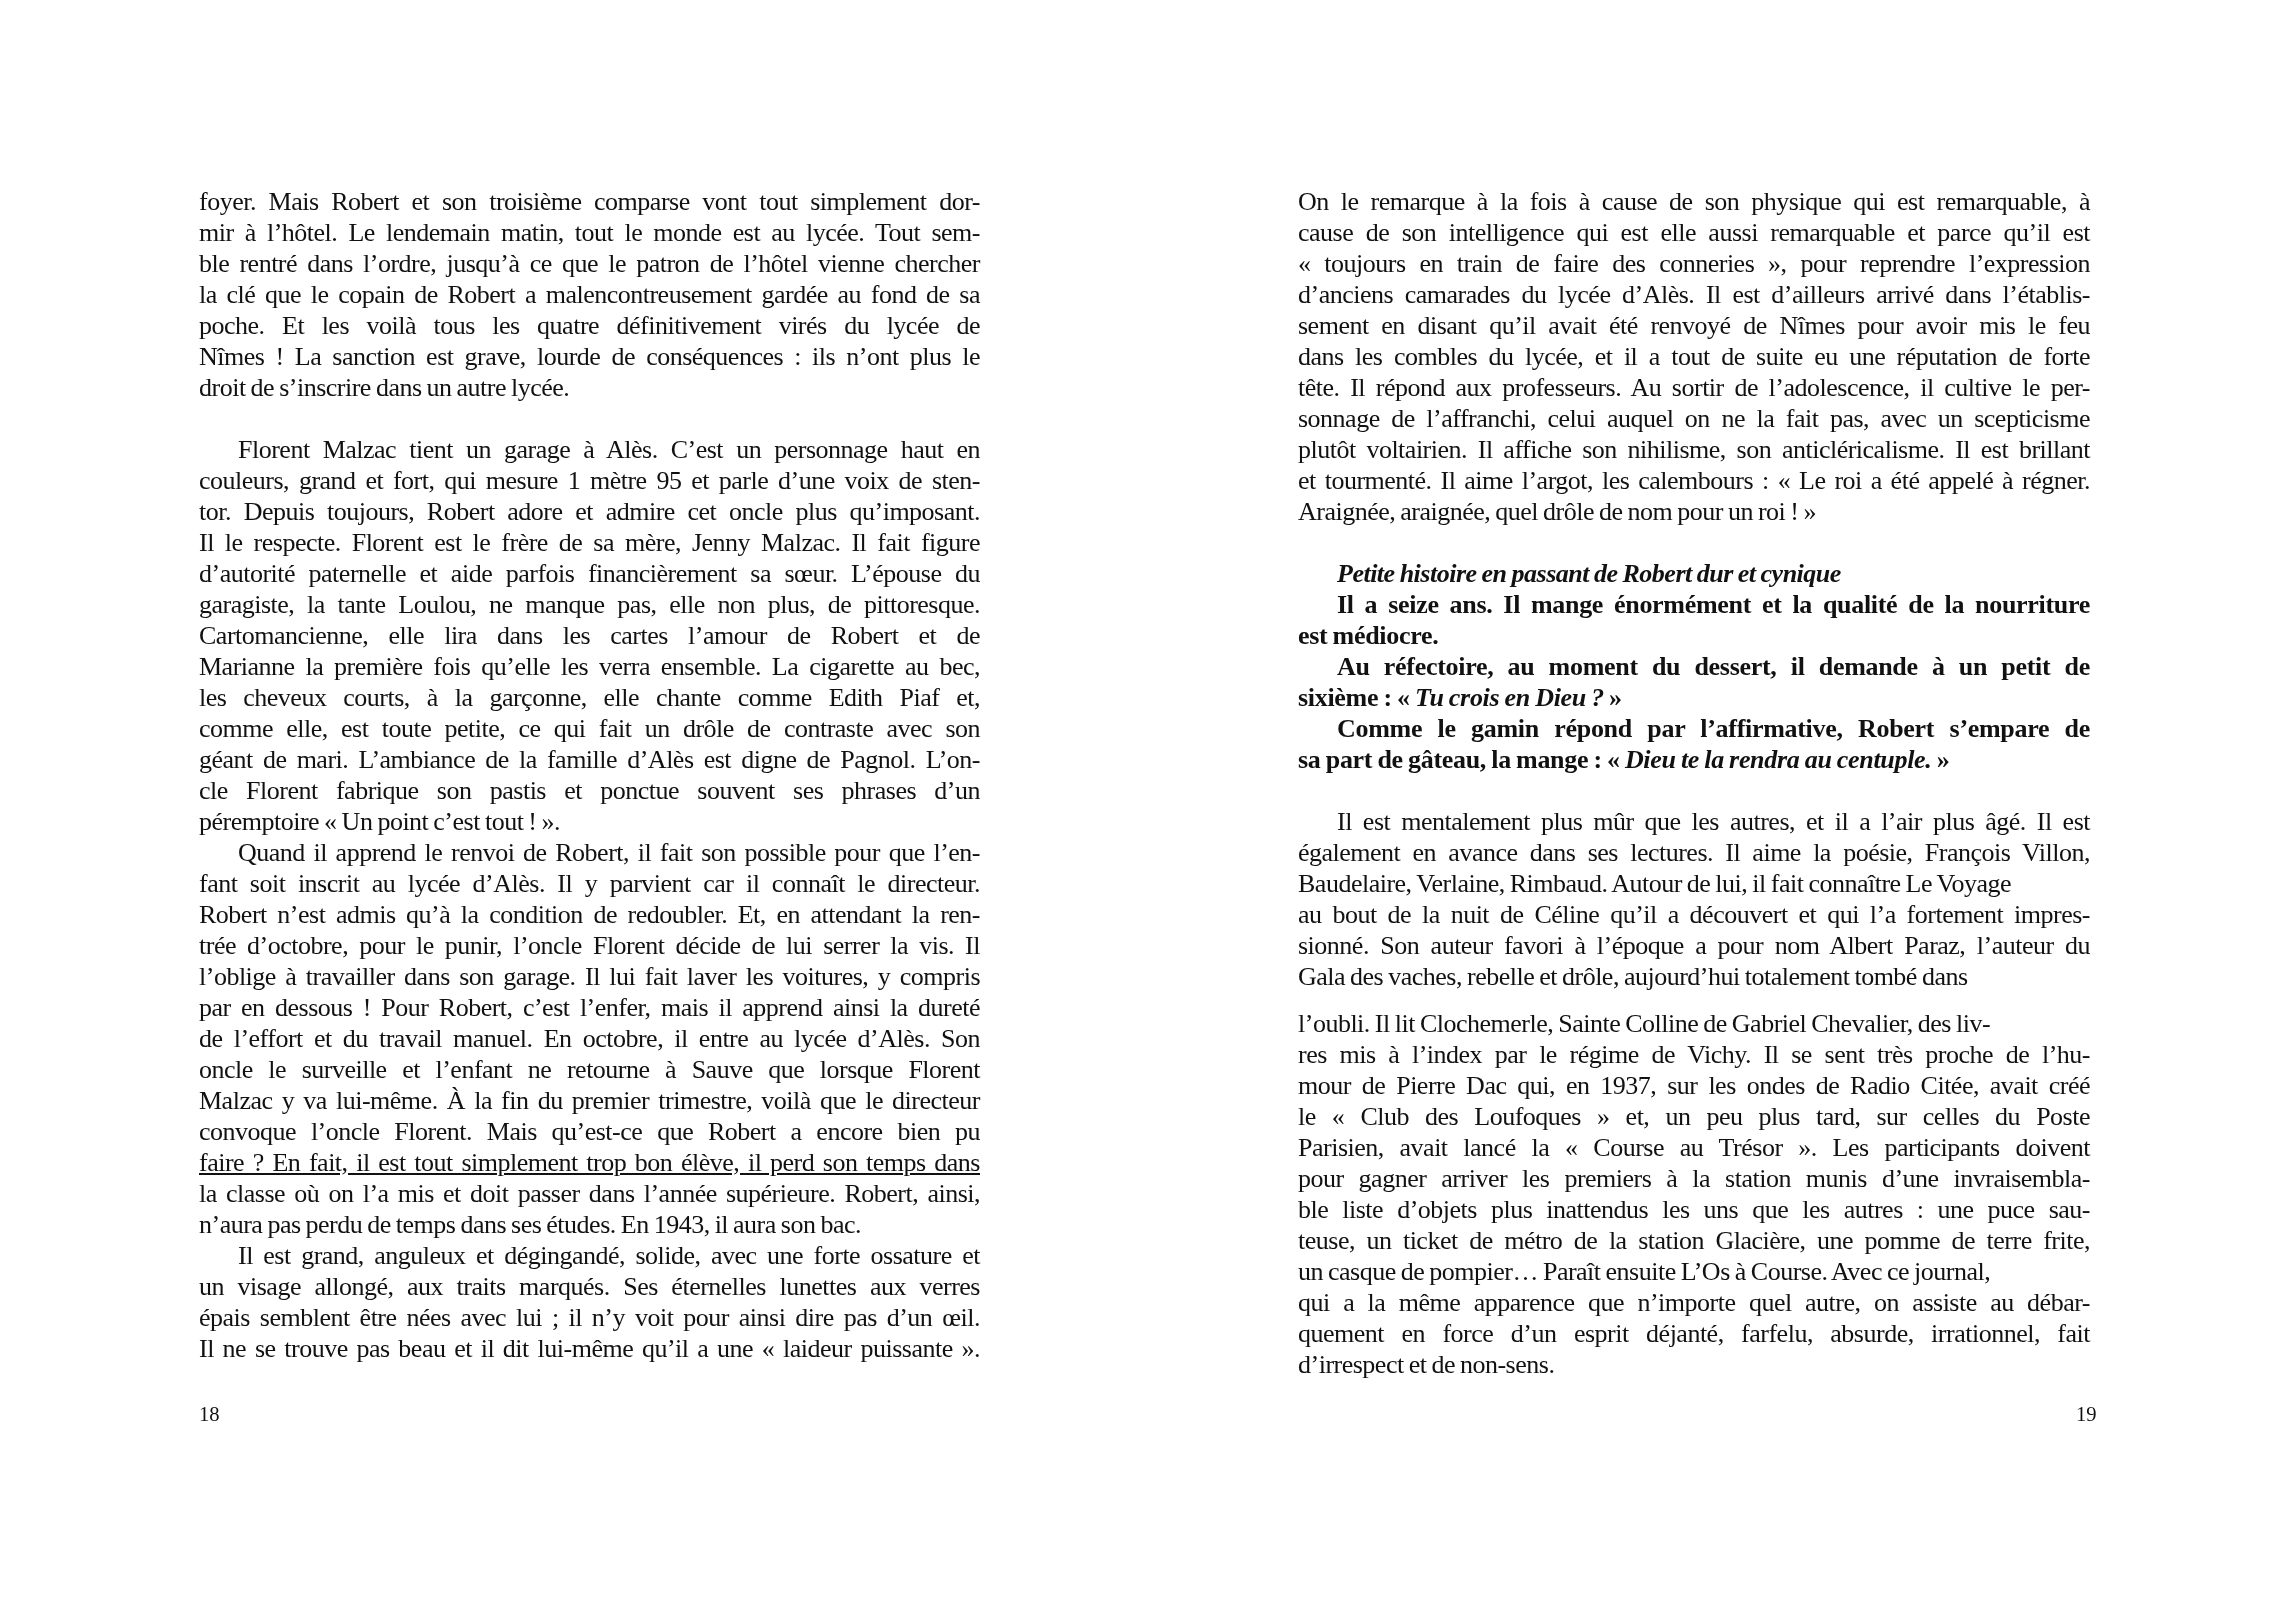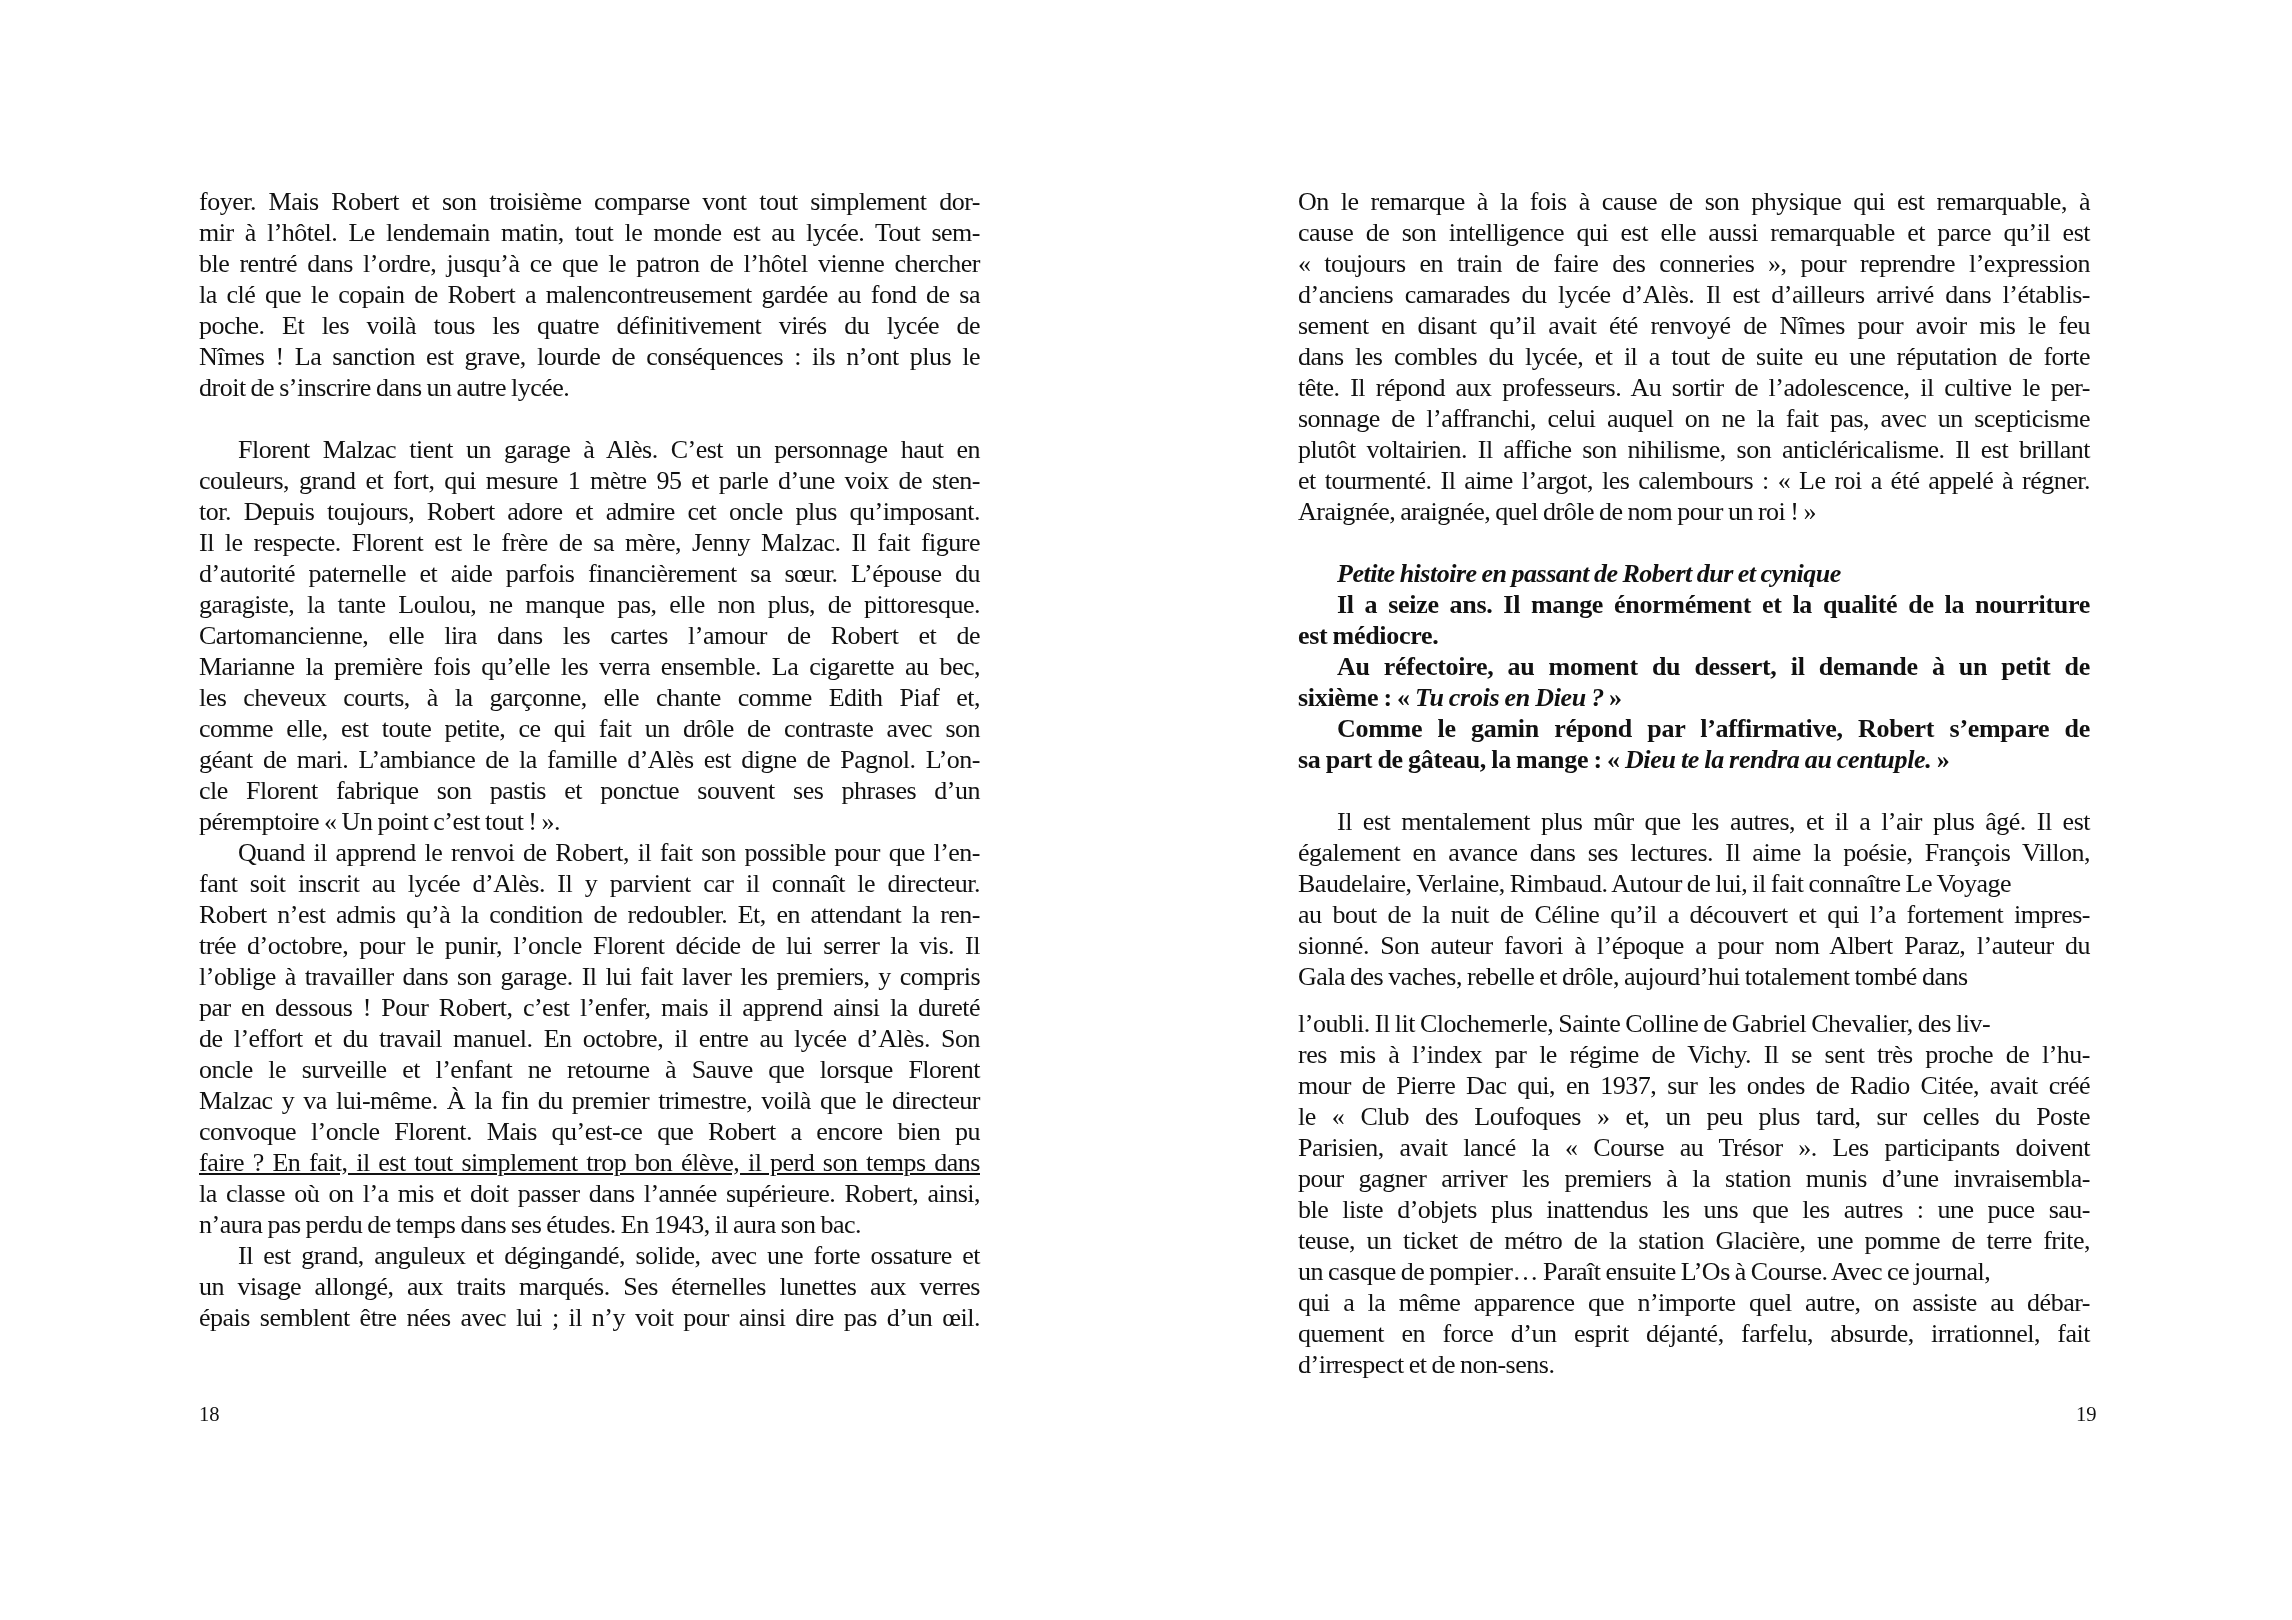--- a/index.html
+++ b/index.html
@@ -82,32 +82,33 @@
       <div class="line" style="white-space: normal;"><span>Marianne la première fois qu’elle les verra ensemble. La cigarette au bec,</span></div>
       <div class="line" style="white-space: normal;"><span>les cheveux courts, à la garçonne, elle chante comme Edith Piaf et,</span></div>
       <div class="line" style="white-space: normal;"><span>comme elle, est toute petite, ce qui fait un drôle de contraste avec son</span></div>
       <div class="line" style="white-space: normal;"><span>géant de mari. L’ambiance de la famille d’Alès est digne de Pagnol. L’on-</span></div>
       <div class="line" style="white-space: normal;"><span>cle Florent fabrique son pastis et ponctue souvent ses phrases d’un</span></div>
       <div class="line last" style="white-space: normal;"><span>péremptoire « </span><span class="run-i">Un point c’est tout !</span><span> ».</span></div>
       <div class="line indent" style="white-space: normal;"><span>Quand il apprend le renvoi de Robert, il fait son possible pour que l’en-</span></div>
       <div class="line" style="white-space: normal;"><span>fant soit inscrit au lycée d’Alès. Il y parvient car il connaît le directeur.</span></div>
       <div class="line" style="white-space: normal;"><span>Robert n’est admis qu’à la condition de redoubler. Et, en attendant la ren-</span></div>
       <div class="line" style="white-space: normal;"><span>trée d’octobre, pour le punir, l’oncle Florent décide de lui serrer la vis. Il</span></div>
-      <div class="line" style="white-space: normal;"><span>l’oblige à travailler dans son garage. Il lui fait laver les premiers, y compris</span></div>
+      <div class="line" style="white-space: normal;"><span>l’oblige à travailler dans son garage. Il lui fait laver les voitures, y compris</span></div>
       <div class="line" style="white-space: normal;"><span>par en dessous ! Pour Robert, c’est l’enfer, mais il apprend ainsi la dureté</span></div>
       <div class="line" style="white-space: normal;"><span>de l’effort et du travail manuel. En octobre, il entre au lycée d’Alès. Son</span></div>
       <div class="line" style="white-space: normal;"><span>oncle le surveille et l’enfant ne retourne à Sauve que lorsque Florent</span></div>
       <div class="line" style="white-space: normal;"><span>Malzac y va lui-même. À la fin du premier trimestre, voilà que le directeur</span></div>
       <div class="line" style="white-space: normal;"><span>convoque l’oncle Florent. Mais qu’est-ce que Robert a encore bien pu</span></div>
       <div class="line" style="white-space: normal; text-decoration: underline;"><span>faire ? En fait, il est tout simplement trop bon élève, il perd son temps dans</span></div>
       <div class="line" style="white-space: normal;"><span>la classe où on l’a mis et doit passer dans l’année supérieure. Robert, ainsi,</span></div>
       <div class="line last" style="white-space: normal;"><span>n’aura pas perdu de temps dans ses études. En 1943, il aura son bac.</span></div>
       <div class="line indent" style="white-space: normal;"><span>Il est grand, anguleux et dégingandé, solide, avec une forte ossature et</span></div>
       <div class="line" style="white-space: normal;"><span>un visage allongé, aux traits marqués. Ses éternelles lunettes aux verres</span></div>
       <div class="line" style="white-space: normal;"><span>épais semblent être nées avec lui ; il n’y voit pour ainsi dire pas d’un œil.</span></div>
+      <div class="line" style="white-space: normal;"><span>Il ne se trouve pas beau et il dit lui-même qu’il a une « laideur puissante ».</span></div>
     </div>
   <div class="page-number">18</div>
 </div>
 
 <div class="page right">
   <div class="column">
       <div class="line" style="white-space: normal;"><span>On le remarque à la fois à cause de son physique qui est remarquable, à</span></div>
       <div class="line" style="white-space: normal;"><span>cause de son intelligence qui est elle aussi remarquable et parce qu’il est</span></div>
       <div class="line" style="white-space: normal;"><span>« toujours en train de faire des conneries », pour reprendre l’expression</span></div>
       <div class="line" style="white-space: normal;"><span>d’anciens camarades du lycée d’Alès. Il est d’ailleurs arrivé dans l’établis-</span></div>

